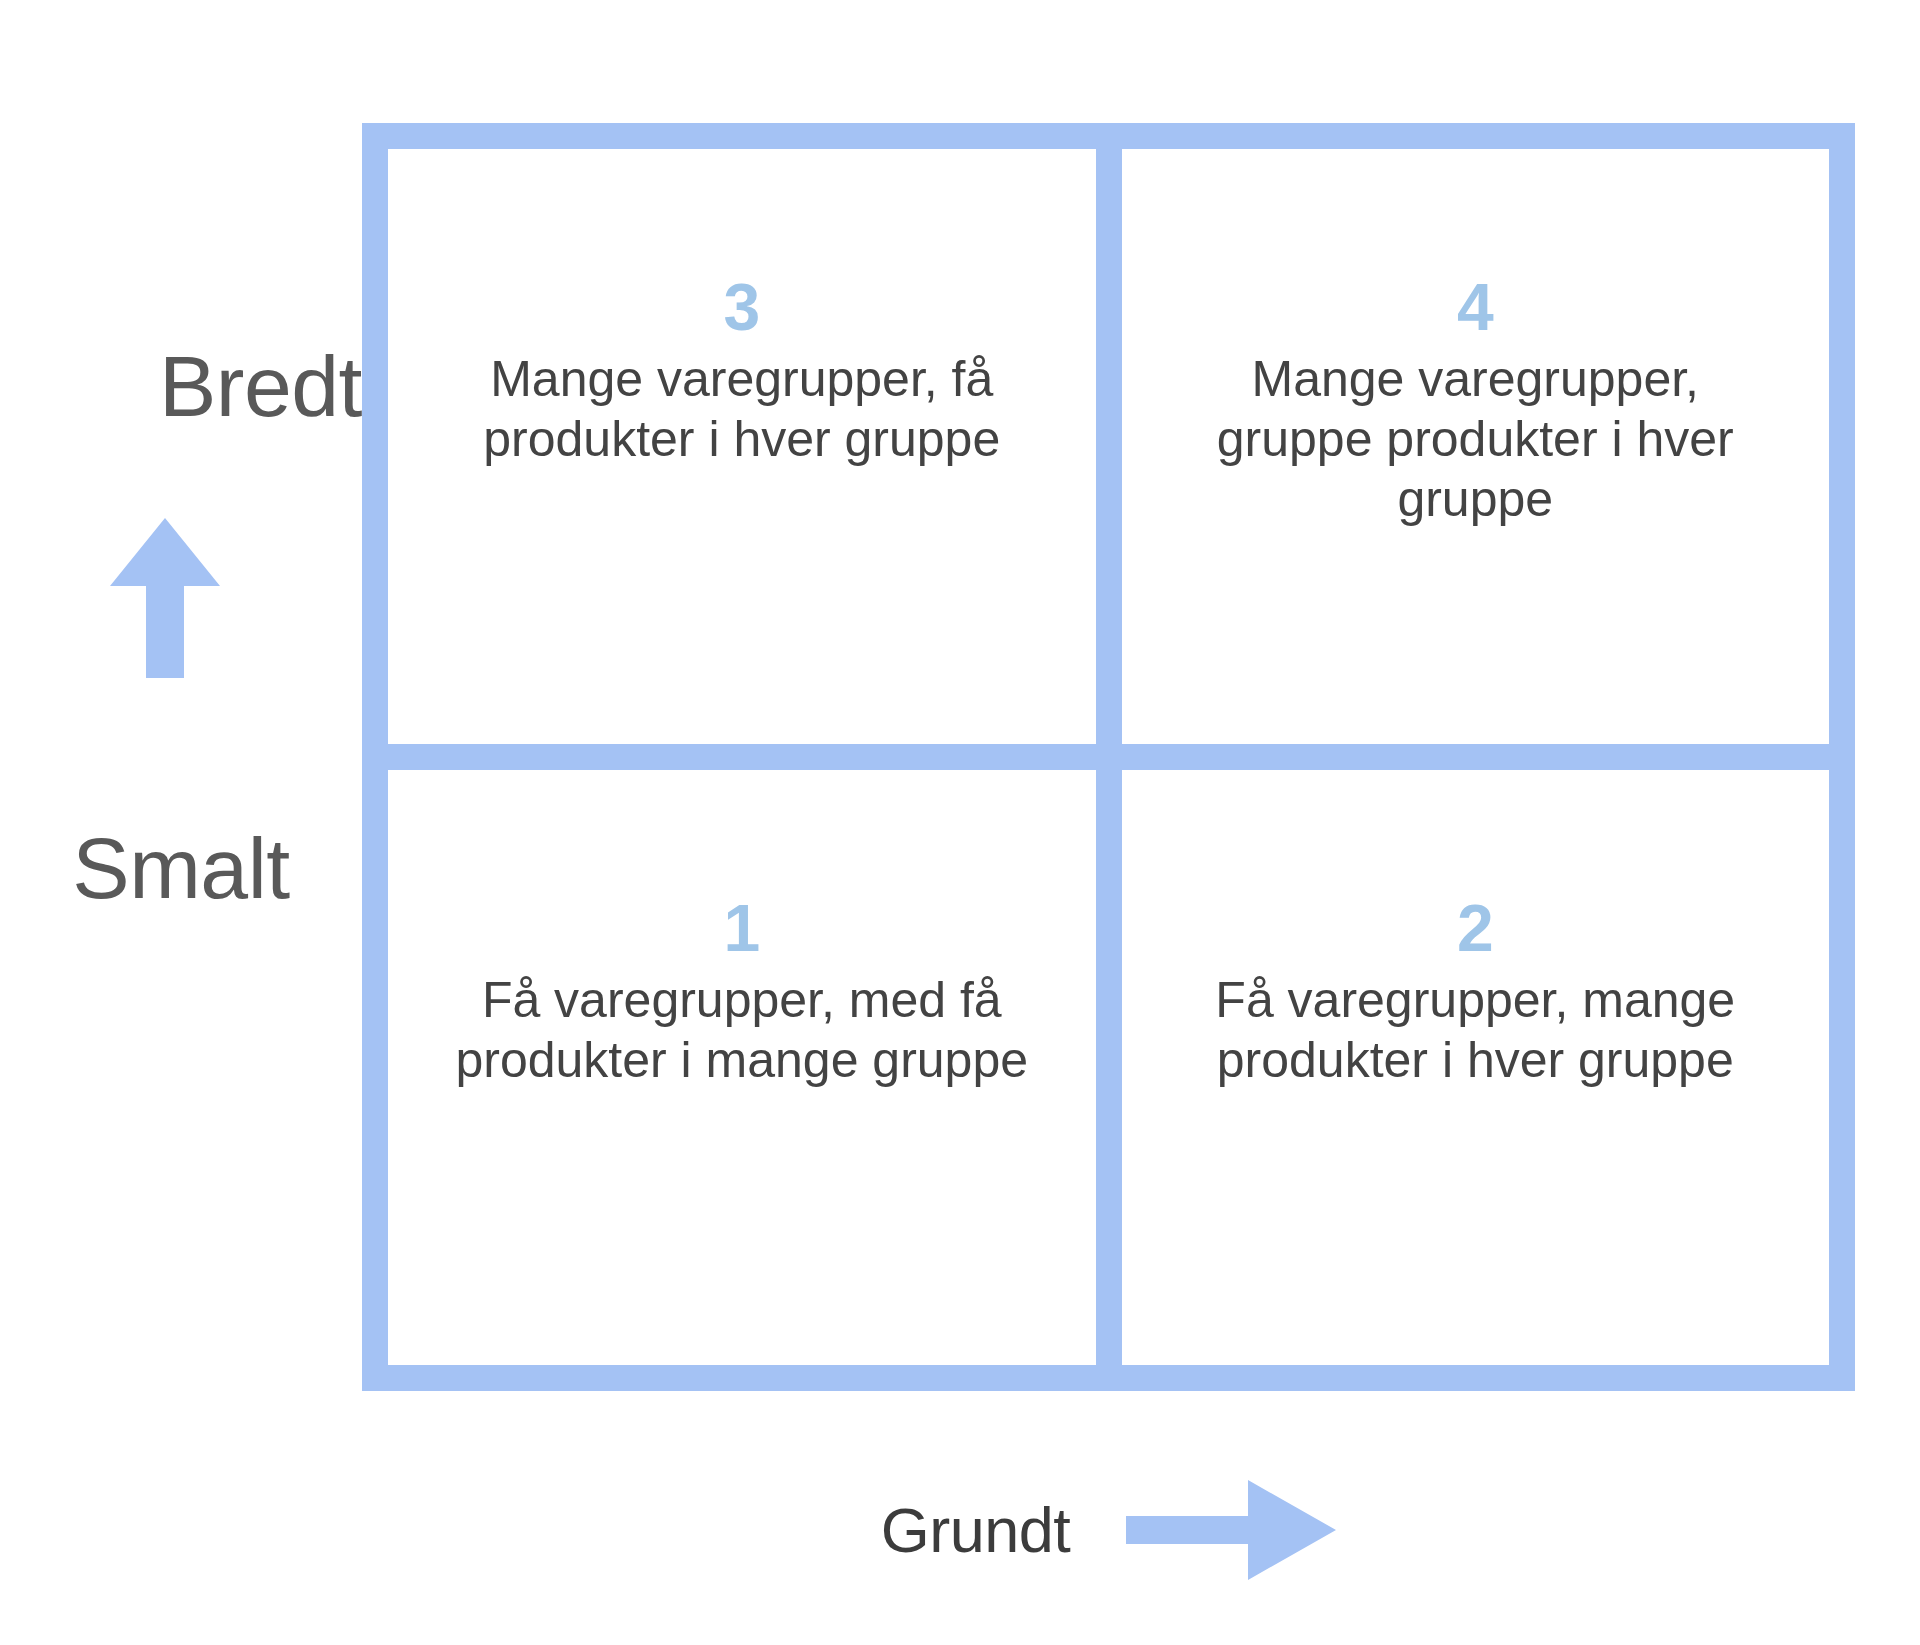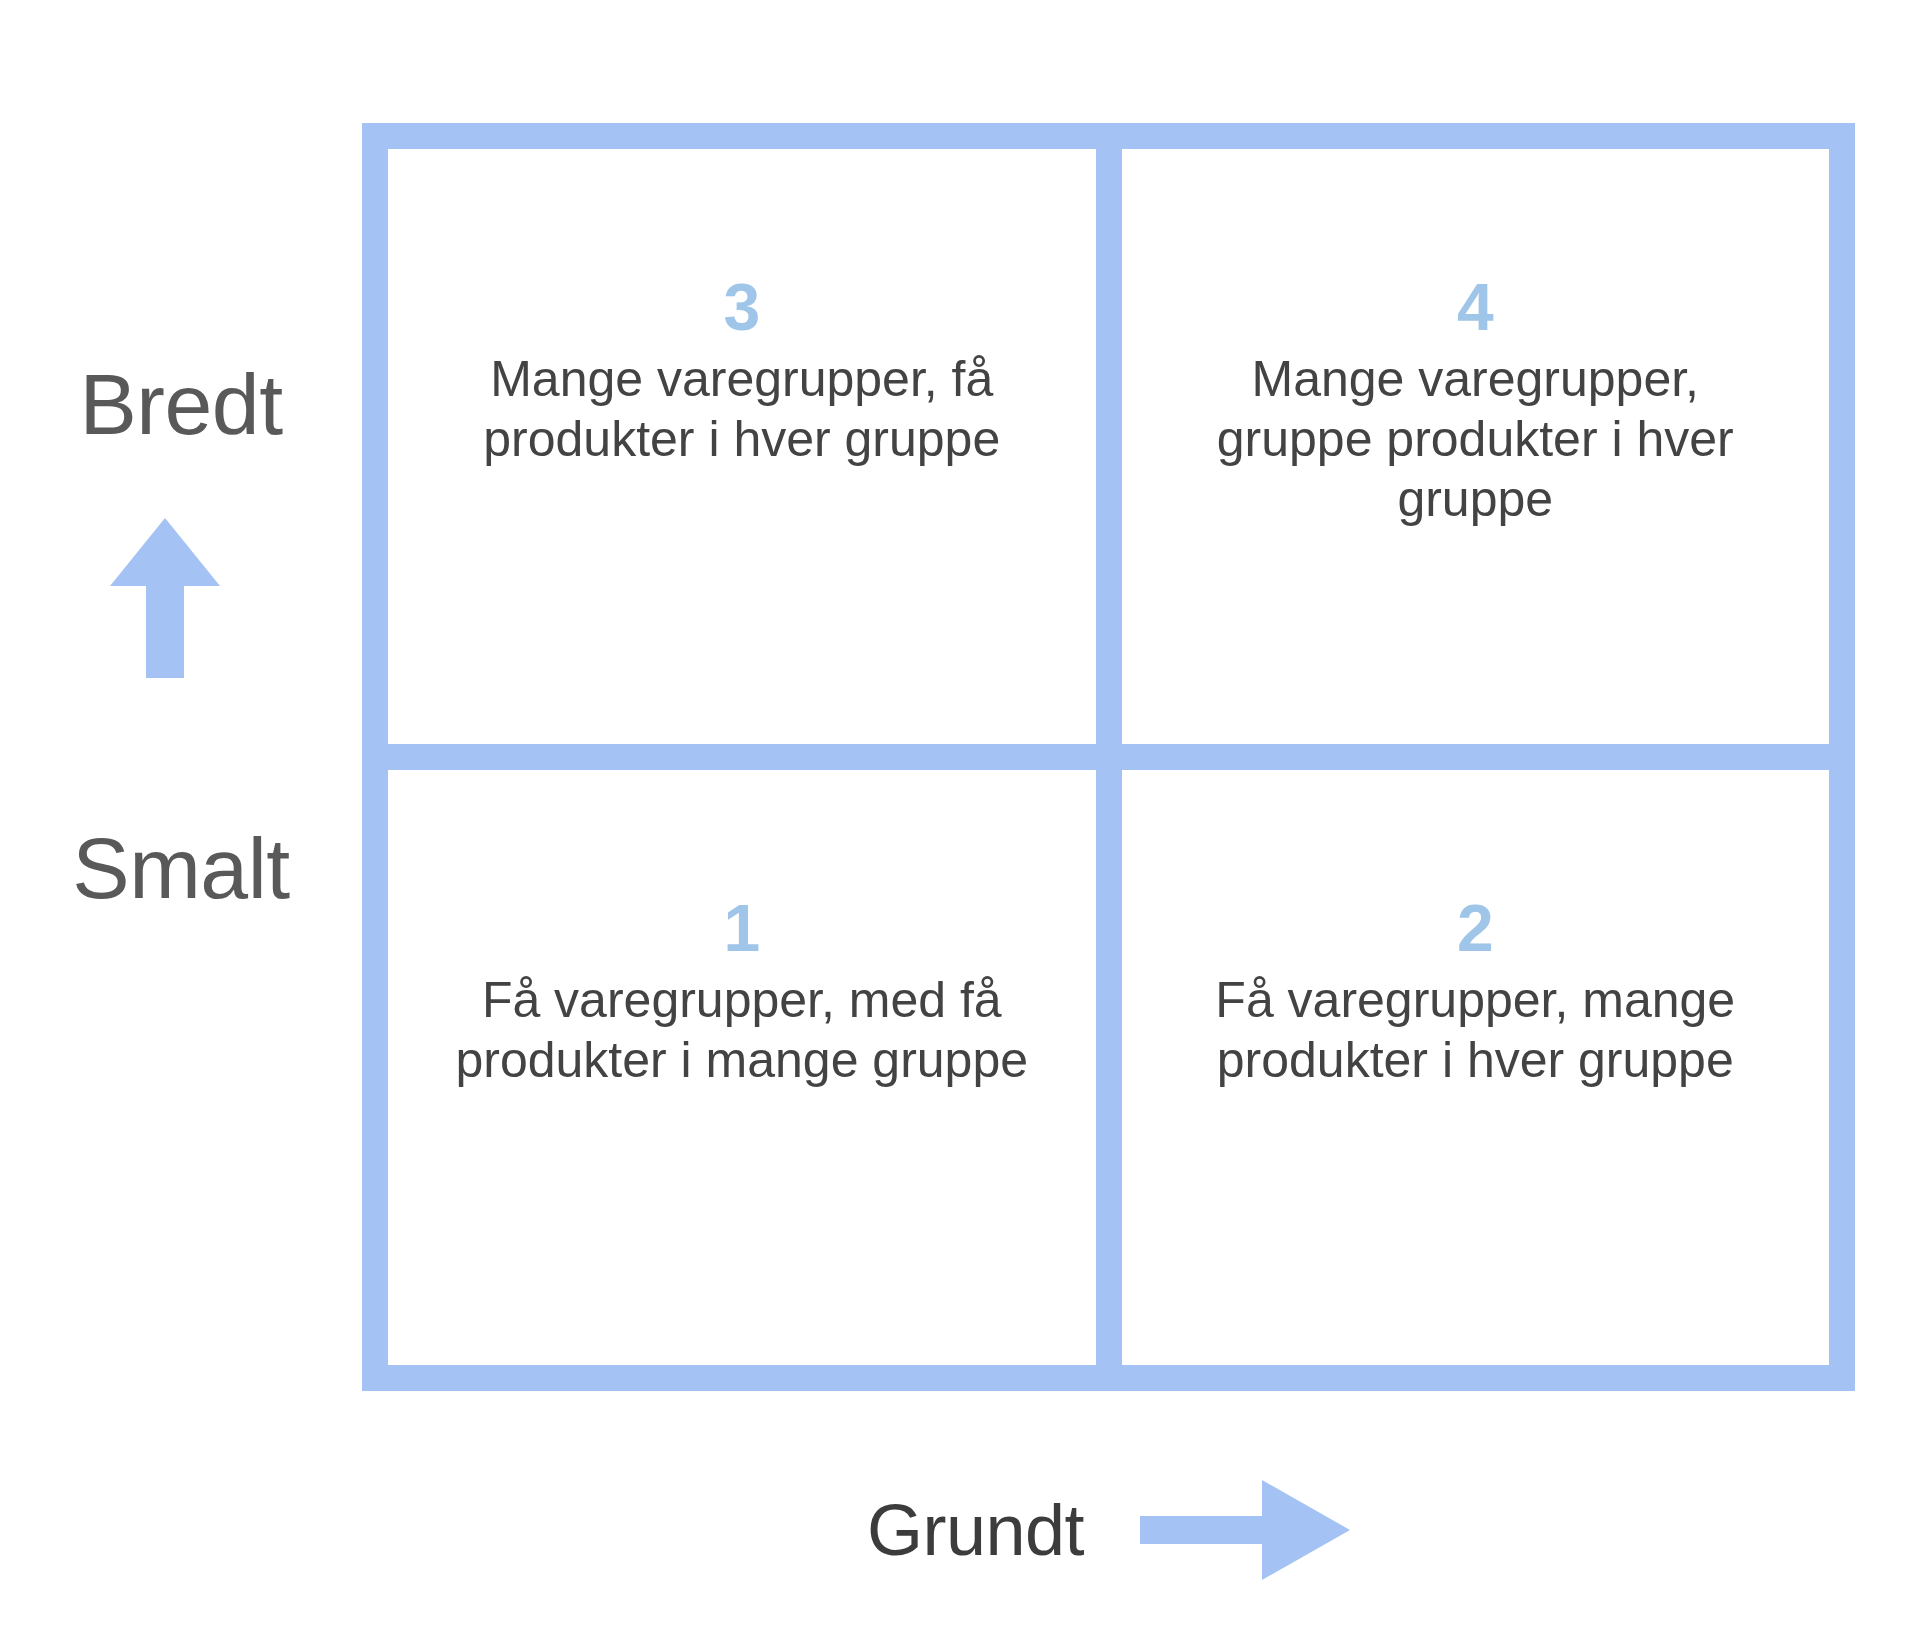--- a/index.html
+++ b/index.html
@@ -27,21 +27,21 @@
   .axis-y-label {
     position: absolute;
     width: 100%;
     text-align: center;
     color: #595959;
     font-size: 86px;
     line-height: 1;
     letter-spacing: -0.5px;
     white-space: nowrap;
   }
-  .axis-y-label.top  { top: 238px; }
+  .axis-y-label.top  { top: 220px; text-align: right; }
   .axis-y-label.bot  { top: 702px; }
 
   .arrow-up {
     position: absolute;
     left: 110px;
     top: 395px;
     width: 110px;
     height: 160px;
   }
 
@@ -102,21 +102,21 @@
     top: 1450px;
     width: 1493px;
     height: 160px;
     display: flex;
     align-items: center;
     justify-content: center;
     gap: 56px;
   }
   .axis-x-label {
     color: #3c3c3c;
-    font-size: 72px;
+    font-size: 63px;
     line-height: 1;
     white-space: nowrap;
     letter-spacing: -0.5px;
   }
   .arrow-right {
     width: 210px;
     height: 100px;
     flex: 0 0 auto;
   }
 </style>

